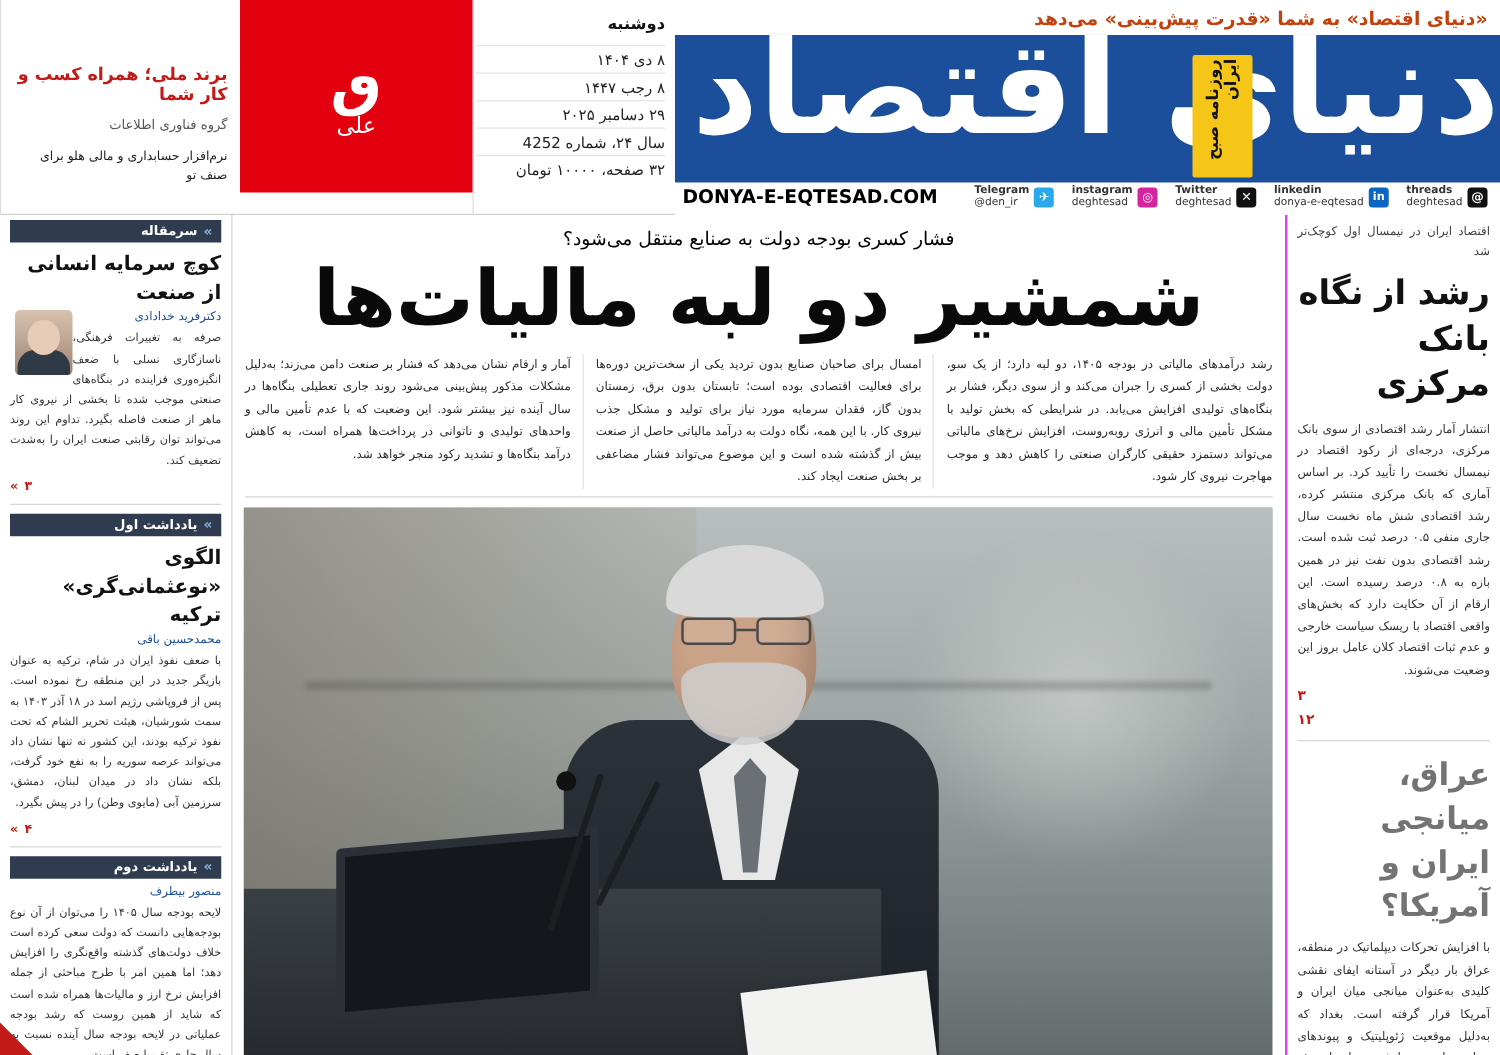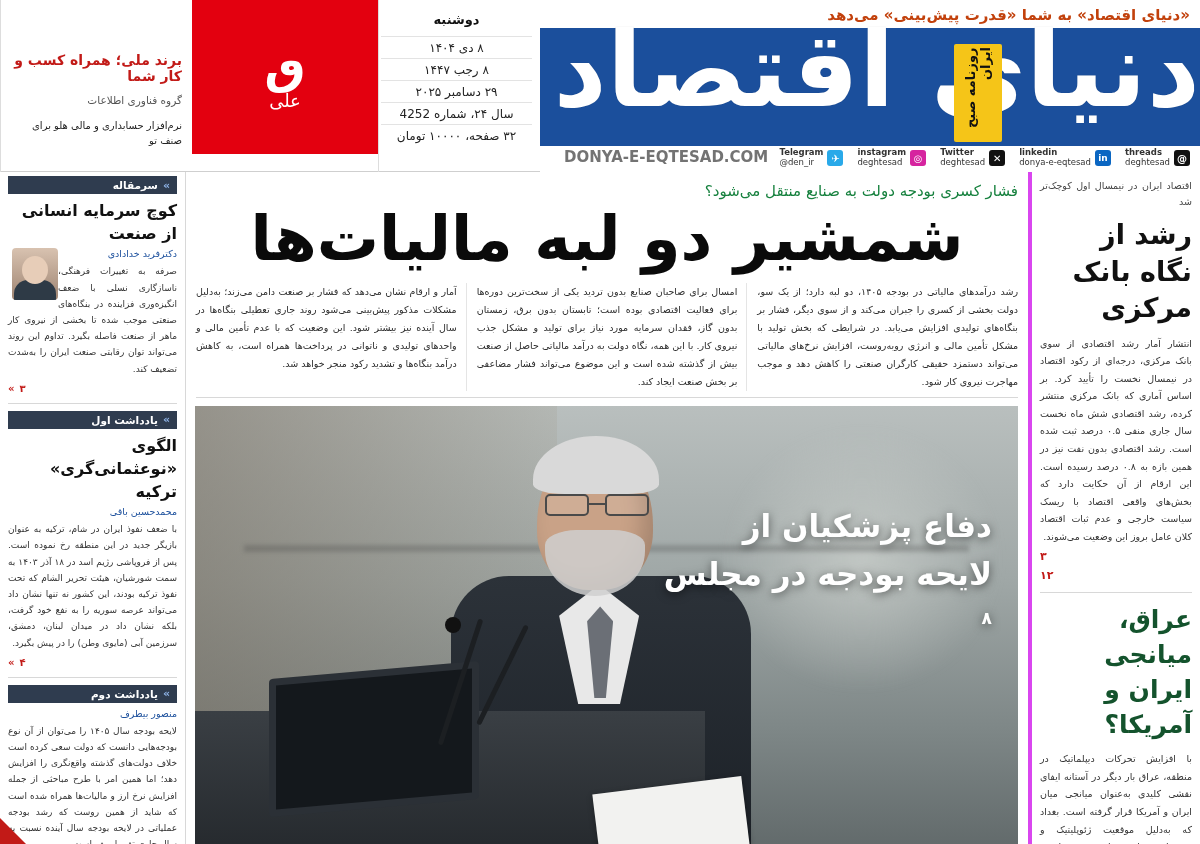--- a/index.html
+++ b/index.html
@@ -72,22 +72,22 @@
   }
   .np-slogan {
     position: absolute;
     right: 10px; top: 6px;
     color: #c2410c;
     font-size: 15px;
     font-weight: bold;
   }
   .np-site {
     position: absolute;
-    left: 24px; bottom: 6px;
-    color: #737373;
+    left: 6px; bottom: 6px;
+    color: #000000;
     font-size: 15px;
     font-weight: bold;
     direction: ltr;
   }
   .np-socials {
     position: absolute;
     right: 10px; bottom: 4px;
     display: flex;
     flex-direction: row-reverse;
     gap: 14px;
@@ -110,21 +110,21 @@
   .soc .txt {
     font-size: 8.5px; line-height: 1.15; color: #333; text-align: left;
   }
   .soc .txt b { display: block; font-size: 8.5px; }
 
   
   .datecol {
     width: 162px; height: 172px;
     border-left: 1px solid #ddd;
     padding: 12px 8px 8px 2px;
-    text-align: center;
+    text-align: right;
     direction: rtl;
   }
   .datecol .day { font-size: 13px; color: #111; margin-bottom: 9px; font-weight: bold;}
   .datecol .line {
     font-size: 12px; color: #222; padding: 3.5px 0;
     border-top: 1px solid #e3e3e3;
   }
   .datecol .line:first-of-type { border-top: none; }
 
   
@@ -158,48 +158,48 @@
   
   .content {
     display: flex;
     flex-direction: row;
     width: 1200px;
     height: 672px;
   }
   
   .col-right {
     width: 172px;
-    border-left: 4px solid #d946ef;
+    border-left: 2px solid #d946ef;
     padding: 6px 8px;
     direction: rtl;
   }
   .kicker-sm { font-size: 9.5px; color: #444; line-height: 1.7; text-align: justify;}
   .head-right {
     font-size: 27px; font-weight: bold; color: #111;
     line-height: 1.35; margin: 7px 0 8px; text-align: right;
   }
   .body-sm {
     font-size: 9.5px; color: #333; line-height: 1.85; text-align: justify;
   }
   .pagenum { color: #c21a17; font-weight: bold; font-size: 11px; }
   .rule { border-top: 1px solid #d8d8d8; margin: 9px 0; }
   .head-right2 {
-    font-size: 25px; font-weight: bold; color: #14532d;
+    font-size: 25px; font-weight: bold; color: #737373;
     line-height: 1.4; margin: 4px 0 8px; text-align: right;
   }
 
   
   .col-center {
     width: 843px;
     padding: 6px 10px 0 10px;
     direction: rtl;
     border-left: 1px solid #d8d8d8;
   }
   .overline {
-    text-align: right; font-size: 15px; color: #15803d; margin: 4px 0 2px;
+    text-align: center; font-size: 15px; color: #000000; margin: 4px 0 2px;
   }
   .mainhead {
     text-align: center;
     font-size: 62px;
     font-weight: bold;
     color: #0a0a0a;
     line-height: 1.18;
     letter-spacing: -1px;
     margin: 2px 0 8px;
   }
@@ -492,24 +492,20 @@
             </div>
         </div>
 
         <div class="ph-podium"></div>
         <div class="ph-monitor"></div>
         <div class="ph-mic1"></div>
         <div class="ph-mic2"></div>
         <div class="ph-micball"></div>
         <div class="ph-paper"></div>
 
-        <div class="ph-caption">
-          <span>دفاع پزشکیان از لایحه بودجه در مجلس</span>
-          <span class="pg">۸</span>
-        </div>
 
       </div>
     </div>
 
     <div class="col-left">
 
       <div class="sec-label">
         <span class="chev">»</span>
         <span>سرمقاله</span>
       </div>

